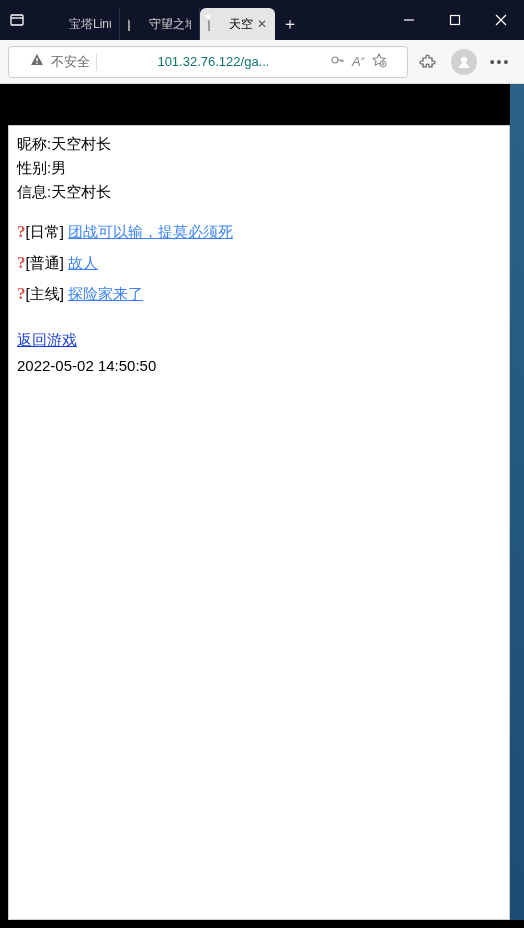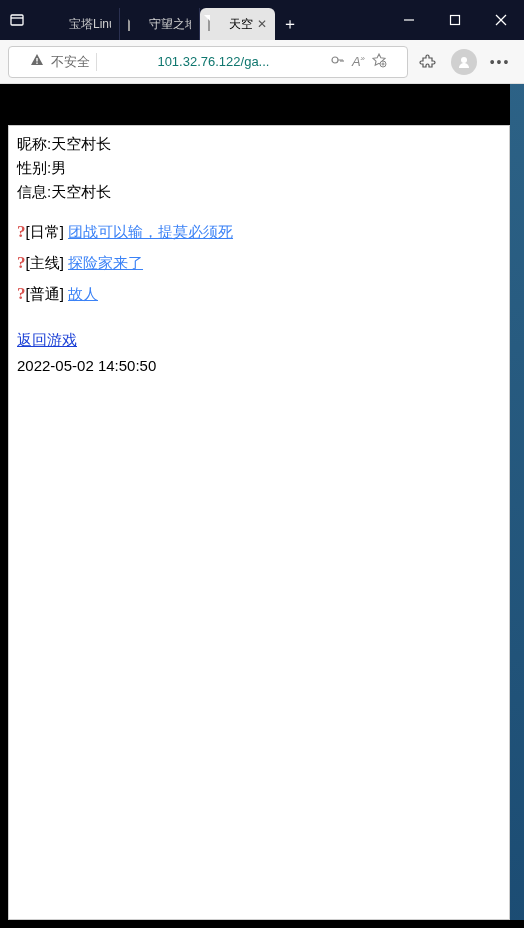--- a/index.html
+++ b/index.html
@@ -318,26 +318,26 @@
   <div class="info-line">
     <span>信息:</span><span>天空村长</span>
   </div>
 
   <div class="quest-list">
     <div class="quest-line">
       <span class="q-mark">?</span><span class="cat">[日常]</span>
       <a class="qlink">团战可以输，提莫必须死</a>
     </div>
     <div class="quest-line">
+      <span class="q-mark">?</span><span class="cat">[普通]</span>
+      <a class="qlink">故人</a>
+    </div>
+    <div class="quest-line">
       <span class="q-mark">?</span><span class="cat">[主线]</span>
       <a class="qlink">探险家来了</a>
-    </div>
-    <div class="quest-line">
-      <span class="q-mark">?</span><span class="cat">[普通]</span>
-      <a class="qlink">故人</a>
     </div>
   </div>
 
   <div class="footer">
     <a class="ret-link">返回游戏</a>
     <div class="timestamp">2022-05-02 14:50:50</div>
   </div>
 </div>
 
 </body></html>

